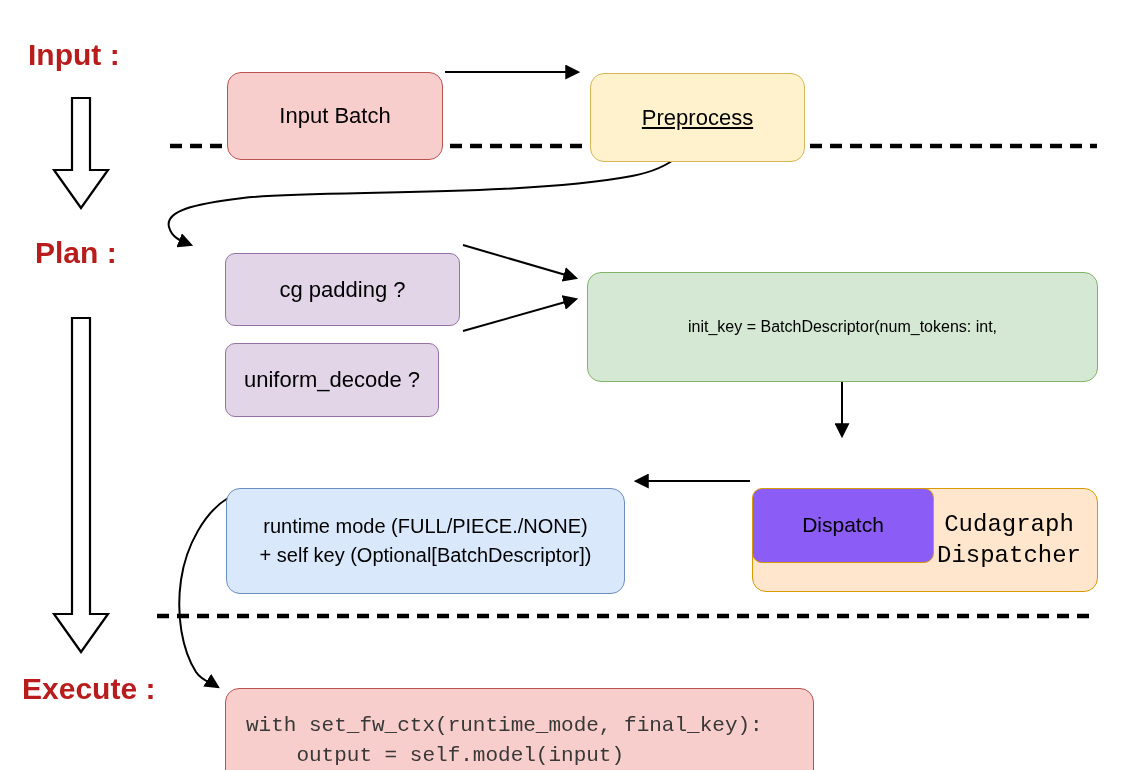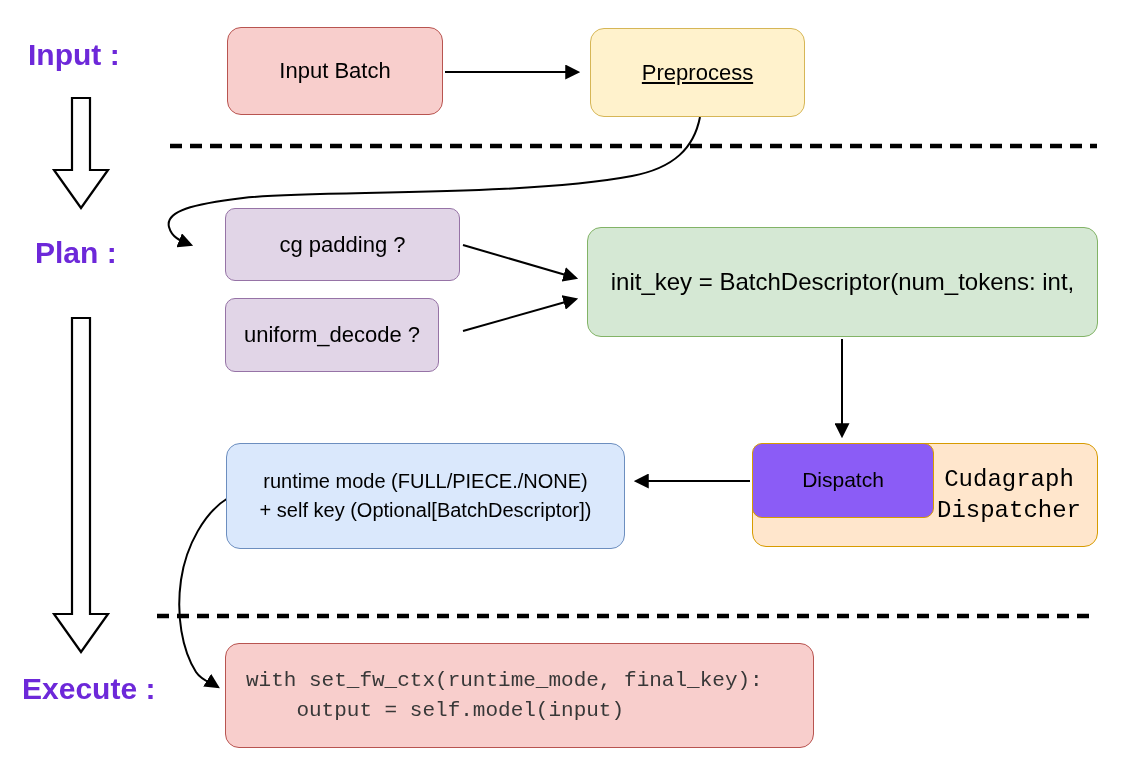--- a/index.html
+++ b/index.html
@@ -15,36 +15,37 @@
     position: absolute;
     left: 0; top: 0;
     width: 1142px; height: 770px;
     z-index: 0;
   }
   .section-label {
     position: absolute;
     z-index: 2;
     font-weight: 700;
     font-size: 30px;
-    color: #6d28d9;
+    color: #b91c1c;
     white-space: nowrap;
   }
   .node {
     position: absolute;
     z-index: 1;
     box-sizing: border-box;
     border: 1.6px solid #000;
     border-radius: 14px;
     display: flex;
     flex-direction: column;
     align-items: center;
     justify-content: center;
     text-align: center;
     color: #000000;
     line-height: 1.25;
+    margin-top: 45px;
   }
   .node .ln { display: block; white-space: pre; }
   .node.small-radius { border-radius: 10px; }
   .code-node {
     align-items: flex-start;
     justify-content: center;
     text-align: right;
     font-family: "Liberation Mono", monospace;
     color: #383838;
     padding-left: 20px;
@@ -107,21 +108,21 @@
   </div>
 
   <div class="node small-radius" style="left: 225px; top: 208px; width: 235px; height: 73px; font-size: 22px; background-color: rgb(225, 213, 231); border-color: rgb(150, 115, 166);">
     <span class="ln">cg padding ?</span>
   </div>
 
   <div class="node small-radius" style="left: 225px; top: 298px; width: 214px; height: 74px; font-size: 22px; background-color: rgb(225, 213, 231); border-color: rgb(150, 115, 166);">
     <span class="ln">uniform_decode ?</span>
   </div>
 
-  <div class="node" style="left: 587px; top: 227px; width: 511px; height: 110px; font-size: 24px; line-height: 30px; background-color: rgb(213, 232, 212); border-color: rgb(130, 179, 102);">
+  <div class="node" style="left: 587px; top: 227px; width: 511px; height: 110px; font-size: 16px; line-height: 30px; background-color: rgb(213, 232, 212); border-color: rgb(130, 179, 102);">
     <span class="ln">init_key = BatchDescriptor(num_tokens: int,</span>
   </div>
 
   <div class="node" style="left: 226px; top: 443px; width: 399px; height: 106px; font-size: 20px; line-height: 29px; background-color: rgb(218, 232, 252); border-color: rgb(108, 142, 191);">
     <span class="ln">runtime mode (FULL/PIECE./NONE)</span>
     <span class="ln">+ self key (Optional[BatchDescriptor])</span>
   </div>
 
   <div class="node cuda-outer" style="left: 752px; top: 443px; width: 346px; height: 104px; font-size: 24px; line-height: 31px; background-color: rgb(255, 230, 204); border-color: rgb(215, 155, 0);">
     <div class="cuda-label">

